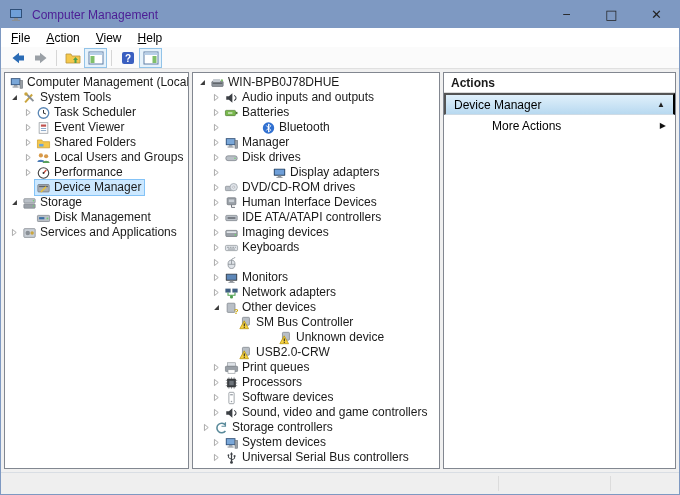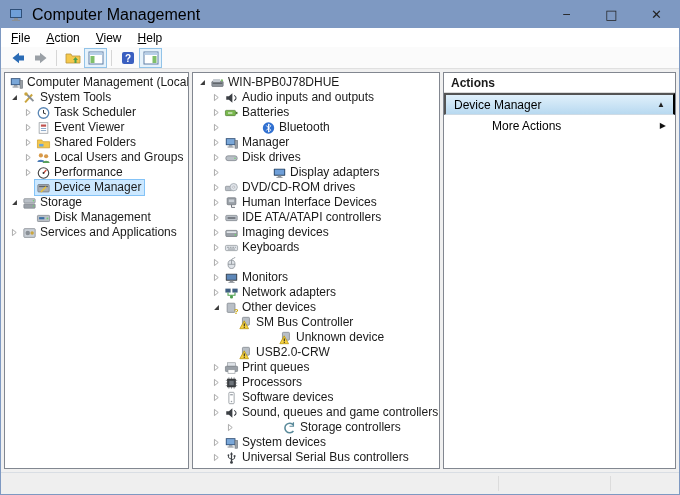--- a/index.html
+++ b/index.html
@@ -3,21 +3,21 @@
 <meta charset="utf-8">
 <style>
   * { box-sizing: border-box; margin: 0; padding: 0; }
   html,body { width:680px; height:495px; }
   body { font-family:"Liberation Sans", sans-serif; font-size:12px; color:#1a1a1a; background:#fff; }
 
   .window { width:680px; height:495px; border:1px solid var(--window-border); display:flex; flex-direction:column; background:var(--console-bg); }
 
   .titlebar { flex:none; height:27px; background:var(--titlebar); display:flex; align-items:center; padding-left:8px; }
   .app-icon { width:16px; height:16px; margin-right:7px; }
-  .title-text { font-size:16px; color:#000000; }
+  .title-text { font-size:12px; color:#4c1d95; }
   .controls { margin-left:auto; display:flex; height:100%; }
   .ctl { width:45px; height:100%; display:flex; align-items:center; justify-content:center; color:#222; background:transparent; border:none; font-family:"DejaVu Sans", sans-serif; cursor:default; }
   .ctl.min { font-size:11px; } .ctl.max { font-size:13px; } .ctl.close { font-size:13px; }
 
   .menubar { flex:none; height:19px; background:var(--menubar-bg); display:flex; align-items:center; padding-left:2px; }
   .menu-item { border:none; background:transparent; font-size:12px; padding:2px 8px; font-family:inherit; }
 
   .toolbar { flex:none; height:22px; background:var(--toolbar-bg); border-bottom:1px solid #e0e0e0; display:flex; align-items:center; padding-left:5px; }
   .tb-btn { width:23px; height:20px; border:1px solid transparent; background:transparent; display:flex; align-items:center; justify-content:center; padding:0; }
   .tb-btn.active { background:var(--toolbar-active-bg); border-color:var(--toolbar-active-border); }
@@ -732,24 +732,24 @@
           <div class="tree-row" style="padding-left: 17px;">
             <span class="exp">
               <svg viewBox="0 0 16 16">
                 <use href="#i-exp-c"></use>
               </svg>
             </span>
             <span class="sel-wrap">
               <svg class="ticon" viewBox="0 0 16 16">
                 <use href="#i-audio"></use>
               </svg>
-              <span class="lbl">Sound, queues and game controllers</span>
-            </span>
-          </div>
-          <div class="tree-row" style="padding-left: 31px; gap: 44px;">
+              <span class="lbl">Sound, video and game controllers</span>
+            </span>
+          </div>
+          <div class="tree-row" style="padding-left: 7px;">
             <span class="exp">
               <svg viewBox="0 0 16 16">
                 <use href="#i-exp-c"></use>
               </svg>
             </span>
             <span class="sel-wrap">
               <svg class="ticon" viewBox="0 0 16 16">
                 <use href="#i-storagectrl"></use>
               </svg>
               <span class="lbl">Storage controllers</span>

